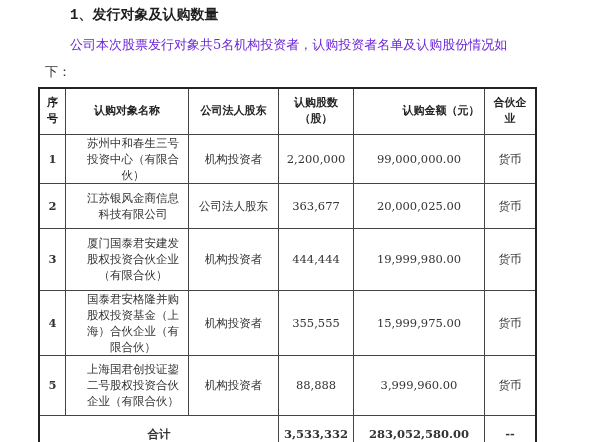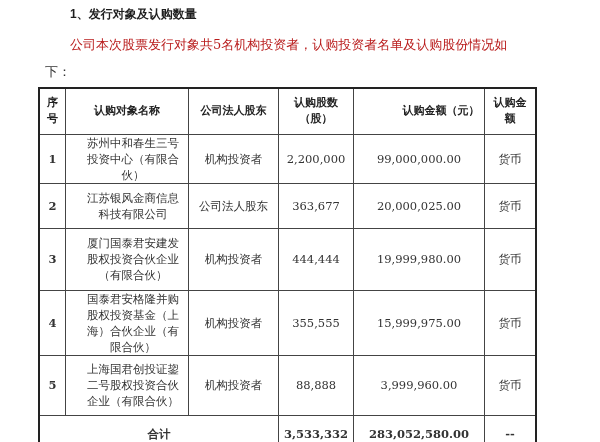--- a/index.html
+++ b/index.html
@@ -3,26 +3,26 @@
   <meta charset="utf-8">
   <style>
     html, body { margin: 0; padding: 0; }
     body {
       width: 600px; height: 442px; background: #ffffff; overflow: hidden;
       font-family: "DejaVu Serif", "Liberation Serif", serif; color: #2b2b2b;
       position: relative;
     }
     .heading {
       position: absolute; left: 70px; top: 6px;
-      font-size: 12px; font-weight: bold; color: #1e1e1e;
-      font-family: Liberation Sans, sans-serif;
+      font-size: 14px; font-weight: bold; color: #1e1e1e;
+      font-family: Liberation Mono, monospace;
     }
     .para1 {
       position: absolute; left: 70px; top: 36px;
-      font-size: 13px; color: #b91c1c;
+      font-size: 13px; color: #6d28d9;
     }
     .para2 {
       position: absolute; left: 45px; top: 63px;
       font-size: 13px; color: #333;
     }
     table {
       position: absolute; left: 38px; top: 87px;
       border-collapse: collapse;
       border: 2px solid #222;
       font-size: 11.5px; color: #333;
@@ -55,21 +55,21 @@
 <div class="para2">下：</div>
 
 <table>
   <tbody>
       <tr style="height:46px">
     <th class="c0">序号</th>
     <th class="c1">认购对象名称</th>
     <th class="c2">公司法人股东</th>
     <th class="c3">认购股数（股）</th>
     <th class="c4">认购金额（元）</th>
-    <th class="c5">认购金额</th>
+    <th class="c5">合伙企业</th>
   </tr>
   <tr style="height:45px">
     <td class="idx">1</td>
     <td class="name">苏州中和春生三号投资中心（有限合伙）</td>
     <td>机构投资者</td>
     <td>2,200,000</td>
     <td>99,000,000.00</td>
     <td>货币</td>
   </tr>
   <tr style="height:45px">

